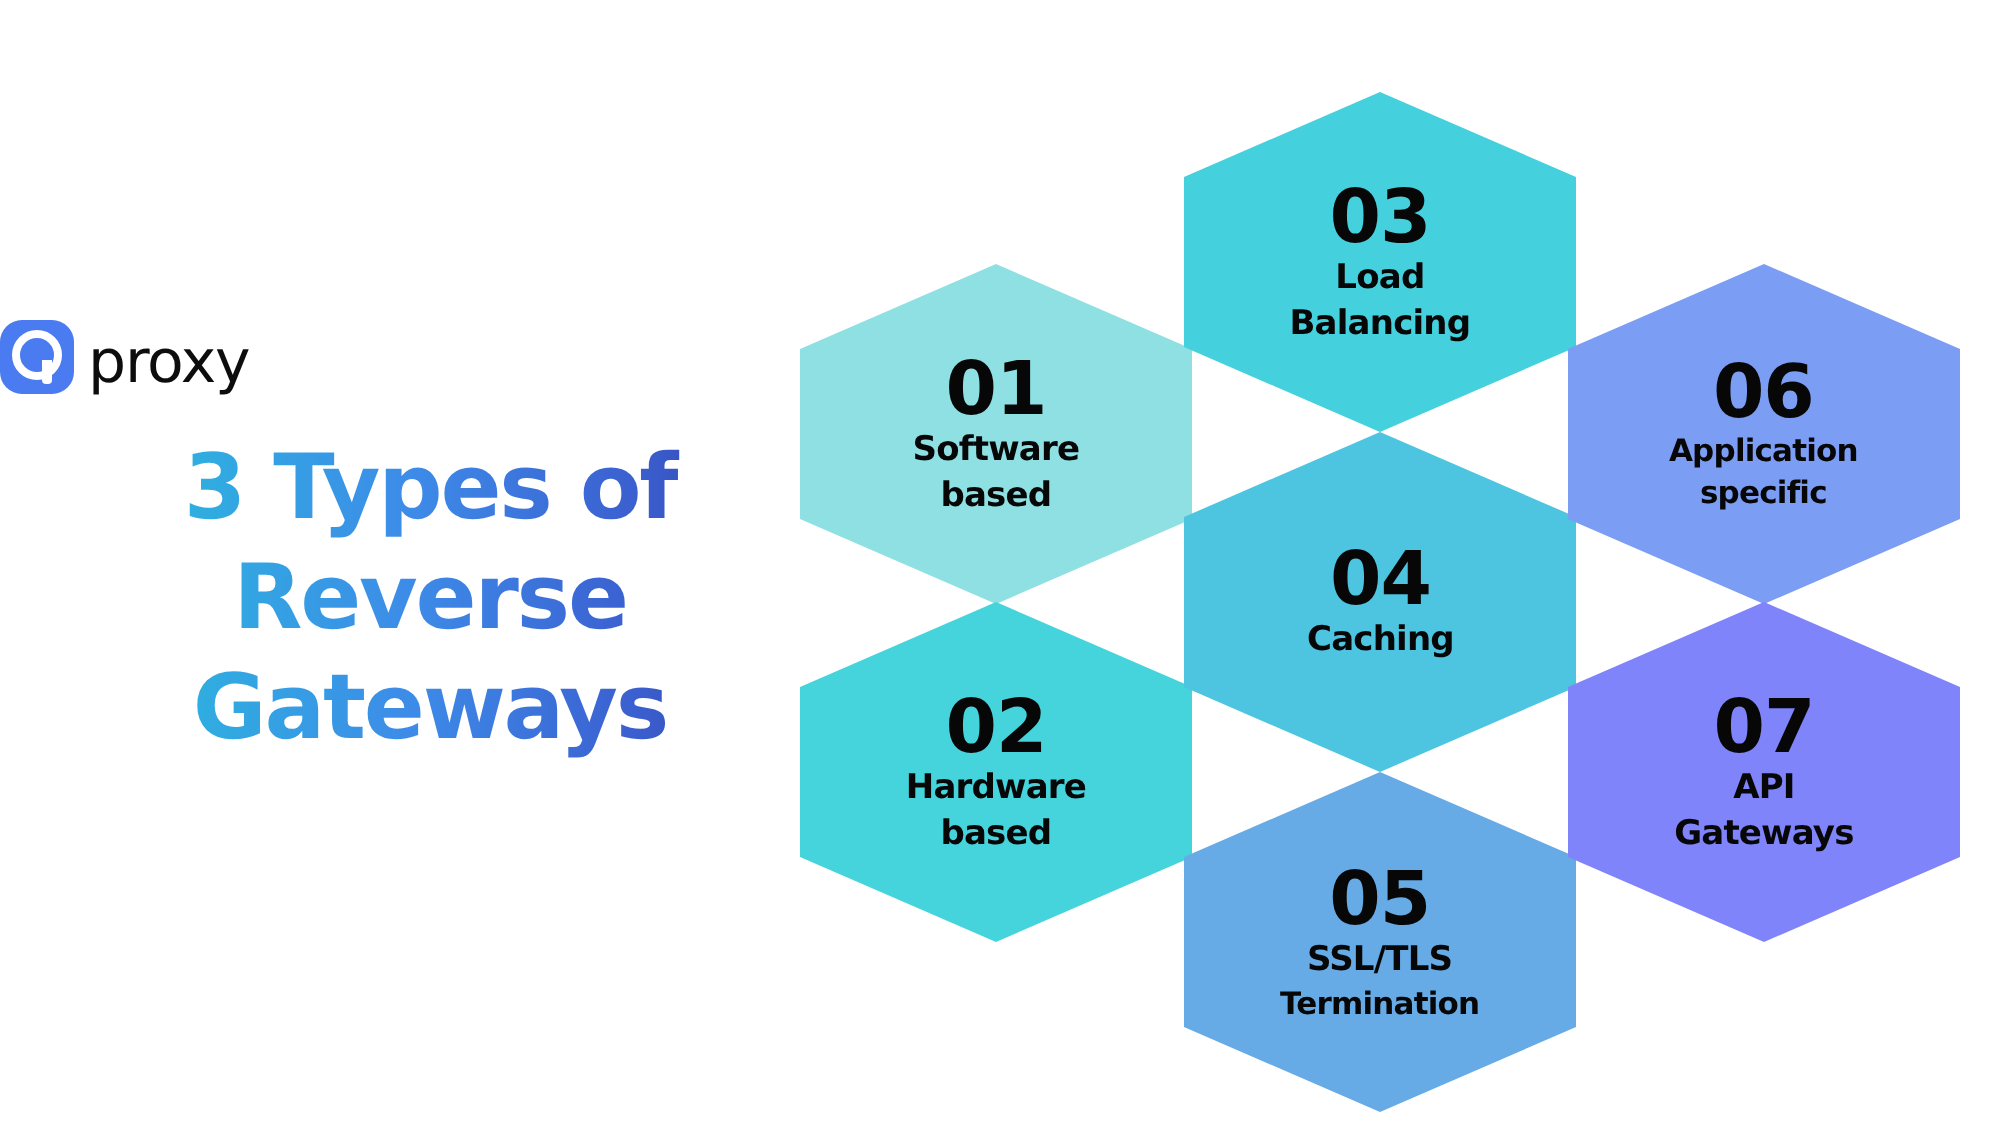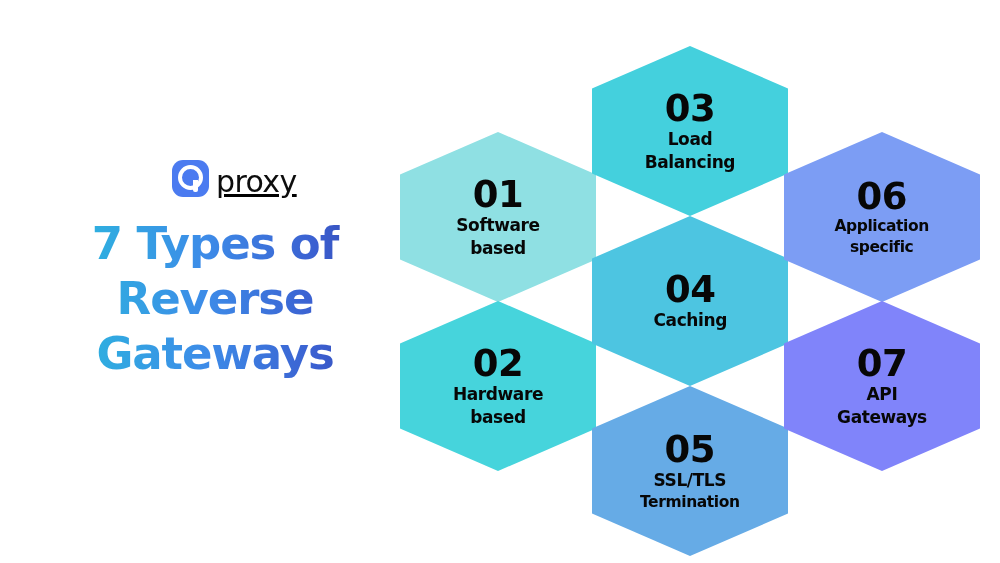--- a/index.html
+++ b/index.html
@@ -19,22 +19,20 @@
   #brand-block {
     position:absolute;
     left:0px; top:155px;
     width:430px;
   }
   #logo-row {
     display:flex;
     align-items:center;
     gap:7px;
     height:46px;
-    padding-left:172px;
-    text-decoration:underline;
   }
   #logo-mark {
     width:37px; height:37px;
     border-radius:11px;
     background:#4B7BF0;
     position:relative;
     flex:0 0 auto;
   }
   #logo-mark .ring {
     position:absolute;
@@ -155,21 +153,21 @@
     <div id="logo-row">
       <div id="logo-mark">
         <div class="ring"></div>
         <div class="dot"></div>
         <div class="tail"></div>
       </div>
       <div id="logo-word">proxy</div>
     </div>
 
     <div id="headline">
-      <span class="ln l1">7 Types of</span>
+      <span class="ln l1">3 Types of</span>
       <span class="ln l2">Reverse Gateways</span>
     </div>
 
   </div>
 
   <div id="hex-grid">
 
     <div class="hex" id="hex-1" style="background: rgb(143, 224, 227);">
       <div class="hex-inner">
         <div class="hex-num">01</div>

